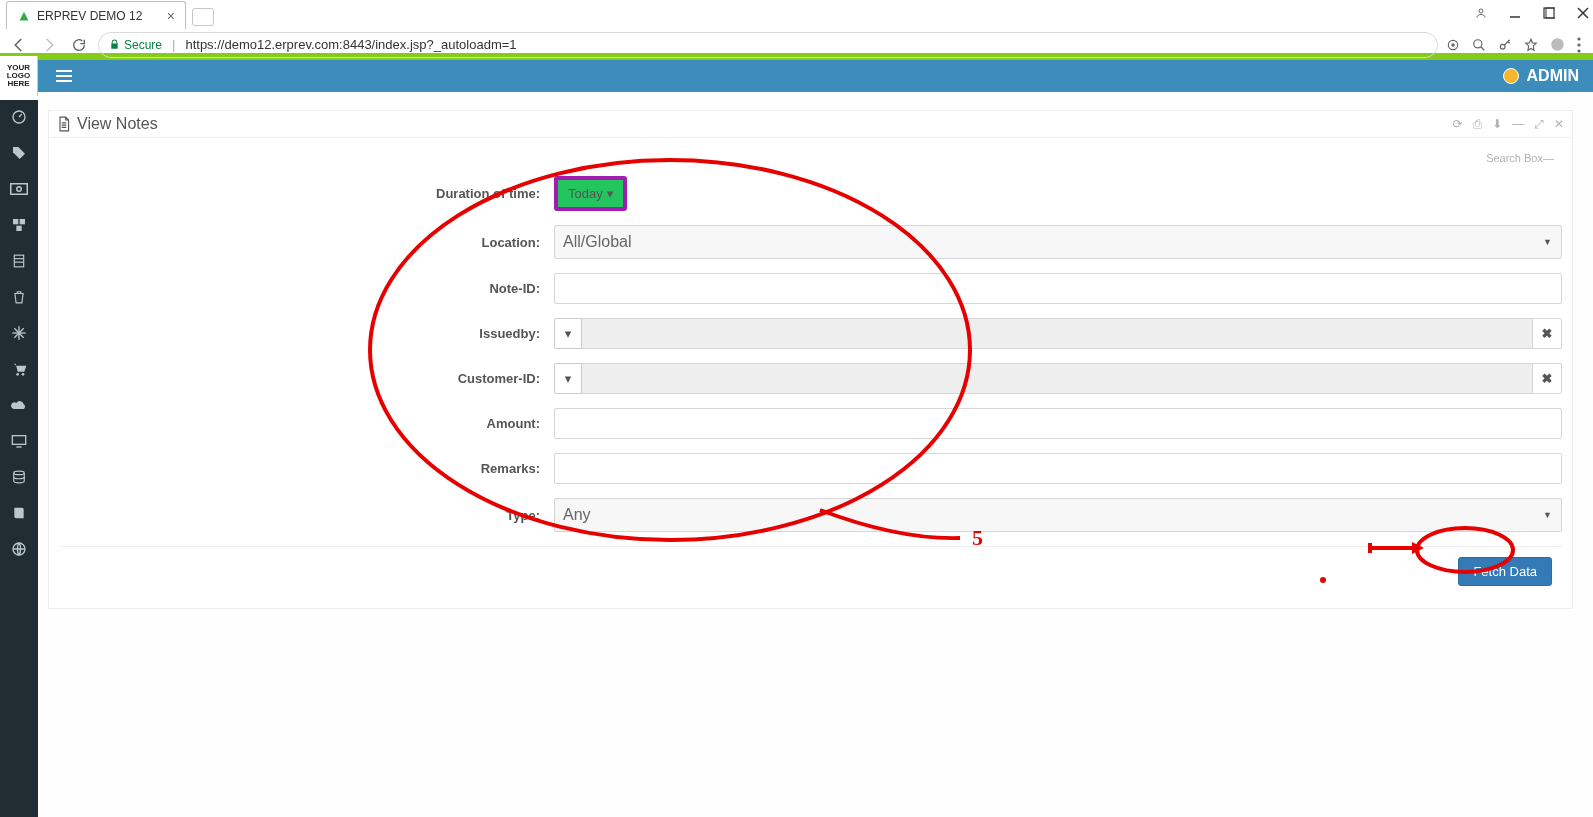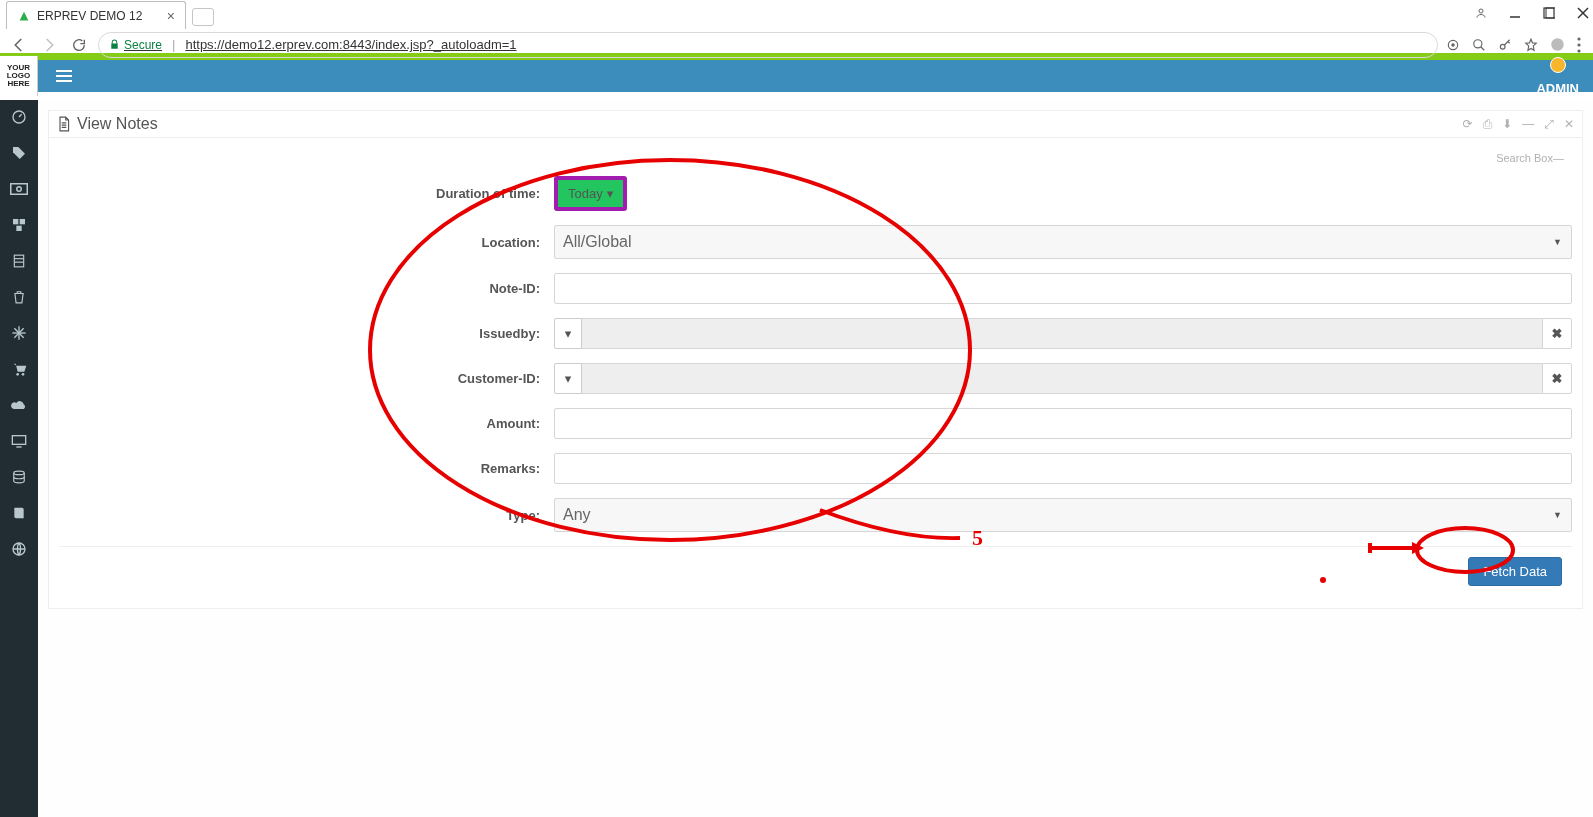--- a/index.html
+++ b/index.html
@@ -10,39 +10,39 @@
   .tab-strip { height: 29px; display: flex; align-items: flex-end; background: #ffffff; position: relative; }
   .tab { height: 28px; background: #fff; border: 1px solid #bdbdbd; border-bottom: none; border-top-left-radius: 3px; border-top-right-radius: 3px; padding: 0 10px; display: flex; align-items: center; font-size: 12px; color: #333; min-width: 180px; margin-left: 6px; position: relative; }
   .tab .favicon { width: 14px; height: 14px; margin-right: 6px; }
   .tab .tab-close { margin-left: auto; font-size: 14px; color: #666; }
   .new-tab { width: 22px; height: 18px; background: #ffffff; border: 1px solid #c5c5c5; border-radius: 3px; margin-left: 6px; margin-bottom: 3px; }
   .window-controls { position: absolute; right: 4px; top: 0; display: flex; gap: 22px; align-items: center; height: 26px; font-size: 13px; color: #444; }
   .window-controls svg, .window-controls span { width:12px; height:12px; }
   .addr-bar { height: 31px; display:flex; align-items:center; padding: 0 8px; gap:8px; }
   .nav-btn { width: 22px; height: 22px; display:flex; align-items:center; justify-content:center; color:#5f6368; }
   .nav-btn.disabled { color:#bdbdbd; }
-  .omnibox { flex:1; height: 26px; border:1px solid #d9d9d9; border-radius:14px; display:flex; align-items:center; padding:0 10px; font-size:13px; color:#333; gap:6px;text-decoration:underline; }
+  .omnibox { flex:1; height: 26px; border:1px solid #d9d9d9; border-radius:14px; display:flex; align-items:center; padding:0 10px; font-size:13px; color:#333; gap:6px; }
   .omnibox .lock { color:#0b8043; font-size:12px; display:flex; align-items:center; gap:4px;}
   .omnibox .sep { color:#aaa; margin:0 4px; }
   .right-icons { display:flex; gap:12px; align-items:center; color:#666; padding-right:4px; }
 
   
   .app-topbar { height: 32px; background: #3d8dbc; display:flex; align-items:center; color:#fff; position: relative; }
   .logo-box { width:38px; height:40px; background:#fff; border-right:1px solid #ccc; display:flex; align-items:center; justify-content:center; font-size:8px; font-weight:bold; color:#222; text-align:center; line-height:1; }
   .hamburger { margin-left:18px; display:flex; flex-direction:column; gap:3px; cursor:pointer; }
   .hamburger span { width:16px; height:2px; background:#fff; }
-  .userbox { margin-left:auto; margin-right:14px; display:flex; align-items:center; gap:8px; font-size:13px; font-weight:bold;flex-direction:column;}
+  .userbox { margin-left:auto; margin-right:14px; display:flex; align-items:center; gap:8px; font-size:16px; font-weight:bold;}
   .avatar { width:16px; height:16px; border-radius:50%; background:#f8b62d; border:1px solid #fff; }
 
   
   .sidebar { position:absolute; left:0; top:100px; bottom:0; width:38px; background:#222c33; display:flex; flex-direction:column; align-items:center; padding-top:8px; gap:18px; color:#b8c7ce; }
   .sidebar .sicon { width:18px; height:18px; display:flex; align-items:center; justify-content:center; }
 
   
-  .main { position:absolute; left:38px; right:0; top:100px; bottom:0; background:#fefefe; padding:10px 10px 0 10px; }
+  .main { position:absolute; left:38px; right:0; top:100px; bottom:0; background:#fefefe; padding:10px 20px 0 10px; }
   .panel { border:1px solid #eee; background:#fff; }
   .panel-header { display:flex; align-items:center; padding:4px 8px; border-bottom:1px solid #eee; }
   .panel-title { display:flex; align-items:center; gap:6px; font-size:16px; color:#555; font-weight:500;}
   .panel-tools { margin-left:auto; display:flex; gap:10px; color:#b2b2b2; font-size:12px; }
   .panel-tools span { cursor:pointer; }
   .panel-body { padding:10px; position:relative; }
   .search-box { text-align:right; font-size:11px; color:#b0b0b0; padding:4px 8px 12px 0; }
   .form-row { display:flex; align-items:center; margin-bottom:14px; }
   .form-label { width: 495px; text-align:right; font-weight:bold; color:#555; padding-right:14px; font-size:13px; }
   .form-field { flex:1; margin-right:0; }

